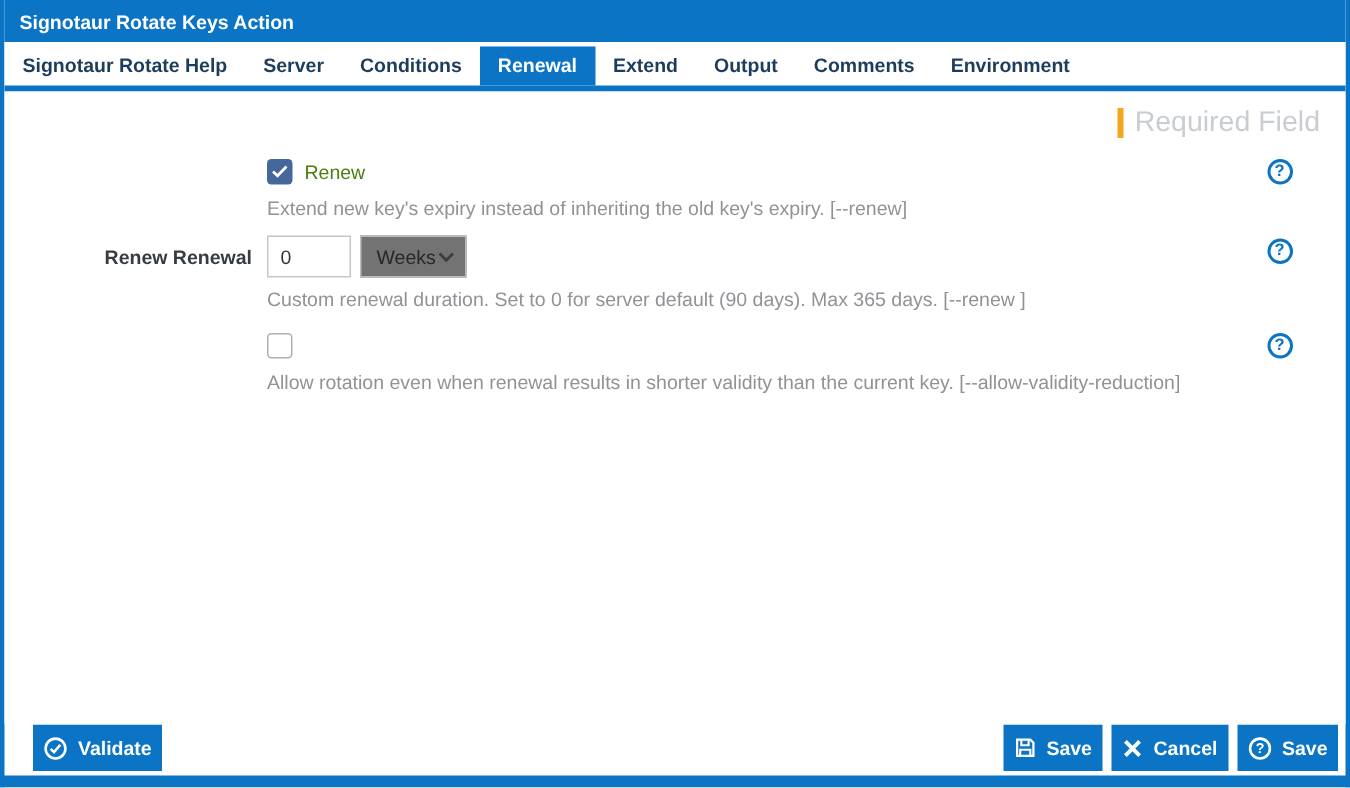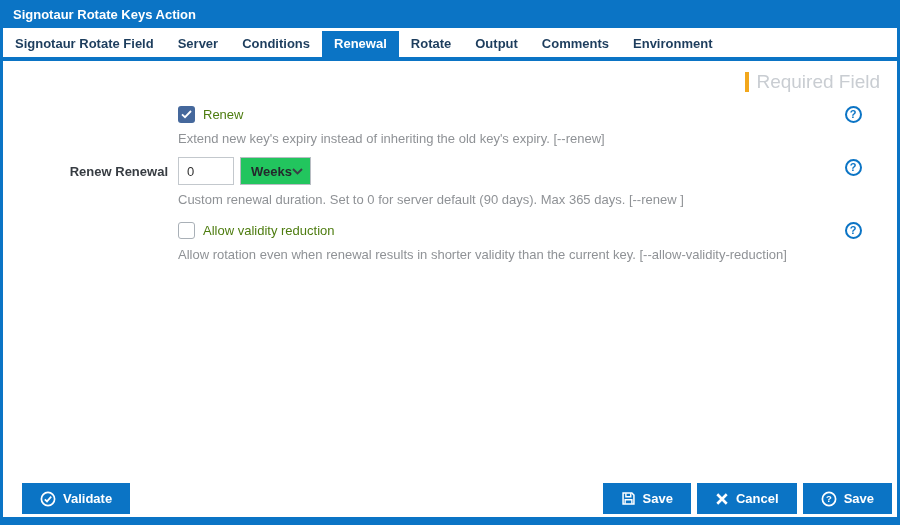--- a/index.html
+++ b/index.html
@@ -82,60 +82,59 @@
   .duration-line { display: flex; align-items: center; }
   .textfield {
     width: 56px; height: 28px;
     border: 1px solid #c3c8cd; border-radius: 0;
     padding: 0 8px; font-size: 13px; color: #333333;
     font-family: "Liberation Sans", "DejaVu Sans", sans-serif;
     outline: none;
   }
   .selectbox {
     width: 71px; height: 28px; margin-left: 6px;
-    border: 1px solid #b8bdc3; background: #22c55e;
+    border: 1px solid #b8bdc3; background: #737373;
     display: flex; align-items: center; justify-content: space-between;
     padding: 0 7px 0 10px; font-size: 13px; color: #24282c;
     cursor: pointer;
-    font-weight: bold;
   }
   .chev { display: block; }
 
   .footer {
     margin-top: auto; flex: 0 0 auto;
     display: flex; justify-content: space-between; align-items: flex-end;
     padding: 0 5px 3px 19px;
   }
   .btn {
     background: #0b74c5; color: #ffffff;
     border: none; height: 31px;
     display: inline-flex; align-items: center; gap: 7px;
-    padding: 0 18px;
+    padding: 0 7px;
     font-size: 13px; font-weight: bold;
     font-family: "Liberation Sans", "DejaVu Sans", sans-serif;
     cursor: pointer;
   }
   .btn-group { display: flex; gap: 6px; }
   .btn .ico { display: block; }
 </style>
 </head>
 <body>
 
 <div class="window">
 
   <div class="titlebar">
     <span>Signotaur Rotate Keys Action</span>
   </div>
 
   <div class="tabstrip">
-    <div class="tab">Signotaur Rotate Field</div>
+    <div class="tab">Signotaur Rotate Help</div>
     <div class="tab">Server</div>
     <div class="tab">Conditions</div>
     <div class="tab active">Renewal</div>
-    <div class="tab">Rotate</div>
+    <div class="tab">Extend</div>
     <div class="tab">Output</div>
     <div class="tab">Comments</div>
     <div class="tab">Environment</div>
   </div>
 
   <div class="content">
 
     <div class="required-row">
       <span class="required-bar"></span>
       <span class="required-text">Required Field</span>
@@ -176,21 +175,20 @@
       <div class="help-cell">
         <span class="help-icon">?</span>
       </div>
     </div>
 
     <div class="field-row">
       <div class="row-label"></div>
       <div>
         <div class="checkline">
           <span class="checkbox checkbox--unchecked"></span>
-          <span class="checklabel">Allow validity reduction</span>
         </div>
         <div class="desc">Allow rotation even when renewal results in shorter validity than the current key. [--allow-validity-reduction]</div>
       </div>
       <div class="help-cell">
         <span class="help-icon">?</span>
       </div>
     </div>
 
   </div>
 

